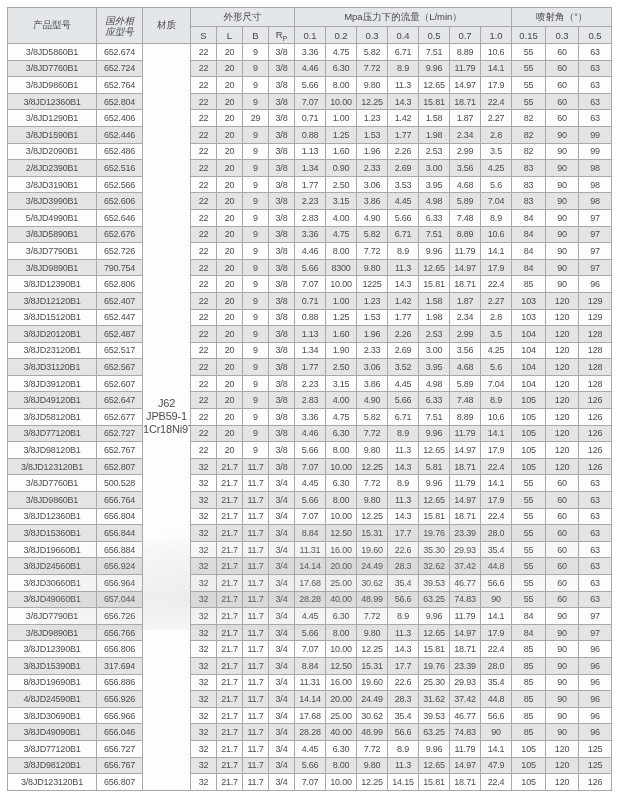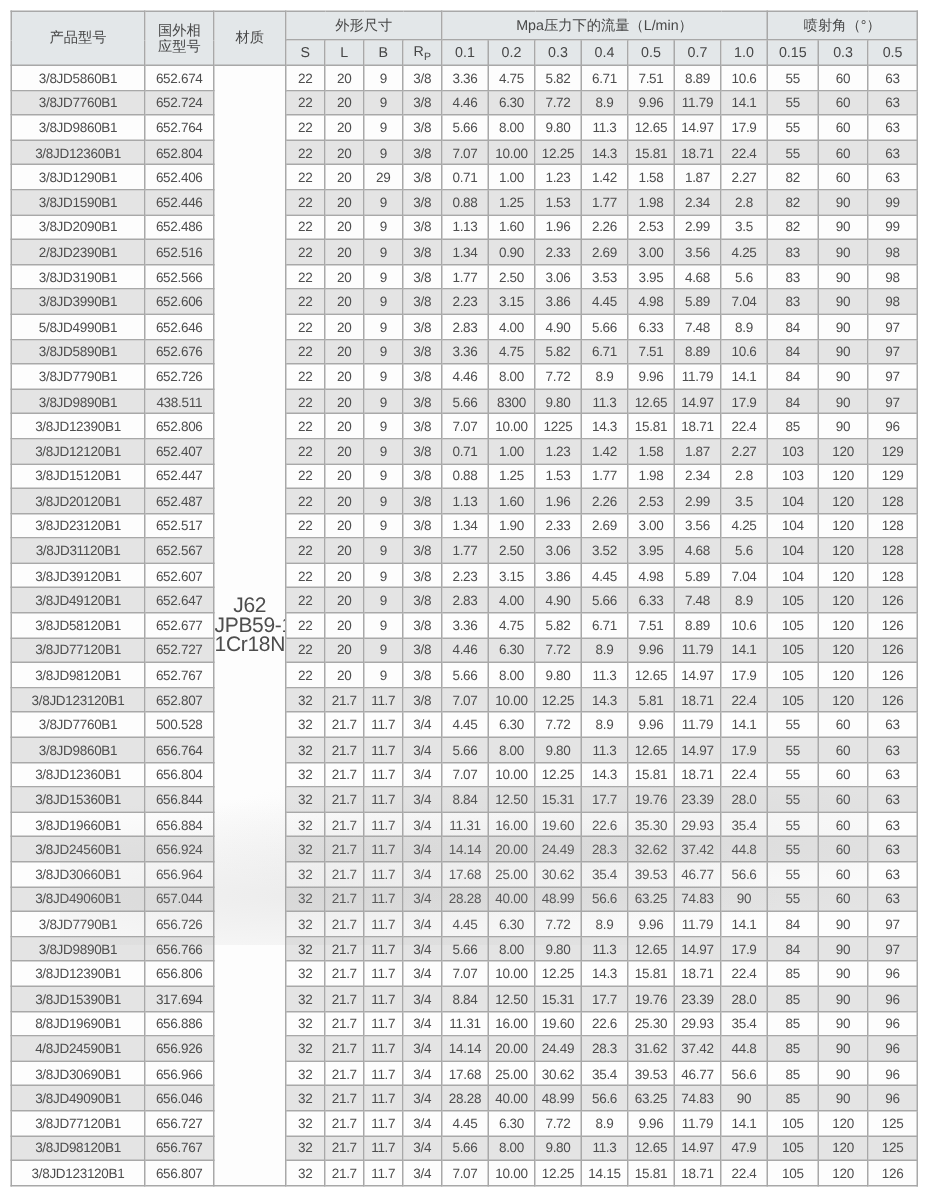--- a/index.html
+++ b/index.html
@@ -19,22 +19,22 @@
     text-align:center; vertical-align:middle;
     padding:0; overflow:hidden; white-space:nowrap;
     font-weight:normal;
     background:#fdfdfd;
   }
   .spec thead th { background:#e3e7e9; font-size:9.5px; color:#474747; }
   .spec thead tr.h1 th { height:18px; }
   .spec thead tr.h2 th { height:16px; }
   .spec tbody td { height:15.6px; font-size:9px; letter-spacing:-0.2px; }
   .spec tbody tr.stripe td { background:#e4e4e4; }
-  .spec td.material { background:#fdfdfd; font-size:14px; line-height:13px; }
-  .foreign-2line { line-height:11px; }
+  .spec td.material { background:#fdfdfd; font-size:11px; line-height:13px; }
+  .foreign-2line { line-height:11px;font-style:italic; }
   sub.rp { font-size:7px; vertical-align:sub; }
   .watermark {
     position:absolute; left:40px; top:520px; width:540px; height:110px;
     background:
       radial-gradient(ellipse at 30% 70%, rgba(160,160,160,0.18), rgba(255,255,255,0) 60%),
       radial-gradient(ellipse at 70% 35%, rgba(170,170,170,0.15), rgba(255,255,255,0) 55%);
     pointer-events:none;
   }
 </style>
 </head>
@@ -328,21 +328,21 @@
           <td>8.9</td>
           <td>9.96</td>
           <td>11.79</td>
           <td>14.1</td>
           <td>84</td>
           <td>90</td>
           <td>97</td>
         </tr>
         <tr class="stripe">
           <td>3/8JD9890B1</td>
-          <td>438.511</td>
+          <td>790.754</td>
           <td>22</td>
           <td>20</td>
           <td>9</td>
           <td>3/8</td>
           <td>5.66</td>
           <td>8300</td>
           <td>9.80</td>
           <td>11.3</td>
           <td>12.65</td>
           <td>14.97</td>

